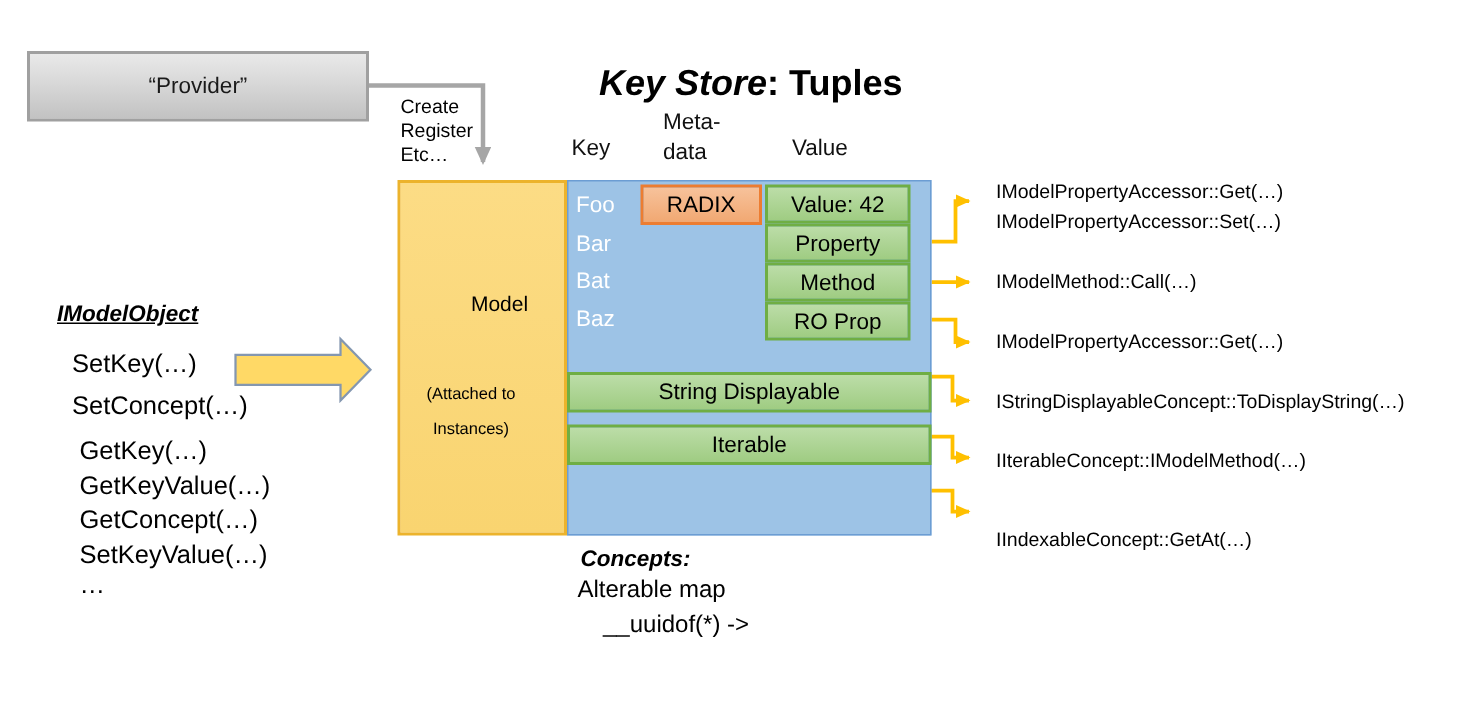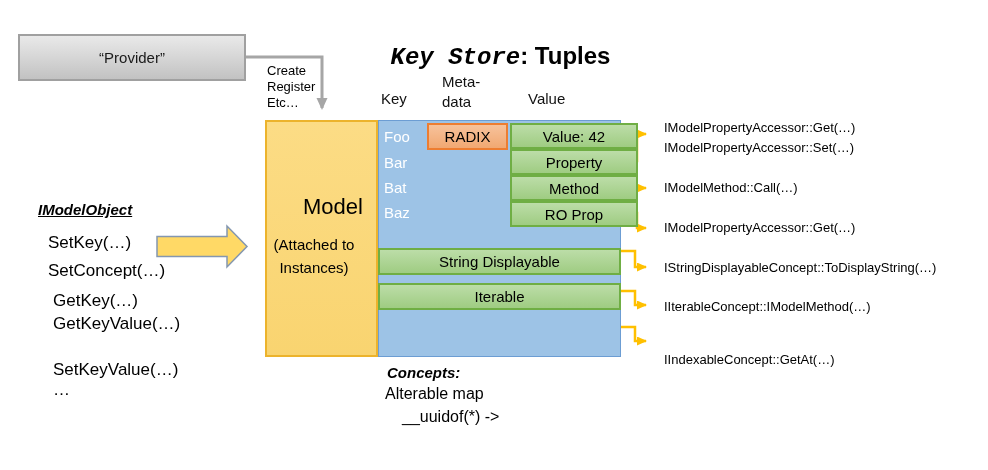--- a/index.html
+++ b/index.html
@@ -13,51 +13,51 @@
   .provider-box{
     left:18px;top:34px;width:228px;height:47px;
     background:linear-gradient(180deg,#e9e9e9 0%,#d8d8d8 45%,#c2c2c2 100%);
     border:2px solid #a0a0a0;box-sizing:border-box;
     display:flex;align-items:center;justify-content:center;
     font-size:15px;color:#1a1a1a;
   }
   .connector-note{left:267px;top:63px;font-size:13px;line-height:16px;}
   
   .title{left:378px;top:42px;width:245px;text-align:center;font-size:24px;font-weight:700;}
-  .title .it{font-style:italic;font-family:Liberation Mono, monospace;}
+  .title .it{font-style:italic;}
   .col-head{font-size:15px;color:#111;}
   .col-key{left:381px;top:90px;}
   .col-meta{left:442px;top:72px;line-height:20px;}
   .col-value{left:528px;top:90px;}
   
   .model-box{
     left:265px;top:120px;width:113px;height:237px;box-sizing:border-box;
     background:linear-gradient(180deg,#fcdc85 0%,#f9d470 100%);
     border:2px solid #ecb32c;
   }
-  .model-label{left:265px;top:194px;width:136px;text-align:center;font-size:22px;}
-  .model-note{left:265px;top:233px;width:98px;text-align:center;font-size:15px;line-height:23px;}
+  .model-label{left:265px;top:194px;width:136px;text-align:center;font-size:14px;}
+  .model-note{left:265px;top:252px;width:98px;text-align:center;font-size:11px;line-height:23px;}
   .blue-box{
     left:378px;top:120px;width:243px;height:237px;box-sizing:border-box;
     background:#9dc3e6;border:1px solid #6c9dd3;
   }
   .key-label{left:384px;width:60px;height:20px;font-size:15px;color:#ffffff;}
   .meta-cell{
     left:427px;width:81px;height:27px;box-sizing:border-box;
     background:linear-gradient(180deg,#f7c29b 0%,#f1a872 100%);
     border:2px solid #ed7d31;
     display:flex;align-items:center;justify-content:center;font-size:15px;
   }
   .green-cell{
     box-sizing:border-box;
     background:linear-gradient(180deg,#bcdda8 0%,#9fcc82 100%);
     border:2px solid #6fae44;
     display:flex;align-items:center;justify-content:center;font-size:15px;
   }
-  .val-cell{left:510px;width:128px;height:26px;}
+  .val-cell{left:510px;width:97px;height:26px;}
   .bar-cell{left:378px;width:243px;height:27px;}
   
   .left-heading{left:38px;top:201px;font-size:15px;font-weight:700;font-style:italic;text-decoration:underline;}
   .method-line{font-size:17px;}
   
   .annotation{font-size:13px;left:664px;}
   
   .footer-heading{left:387px;top:364px;font-size:15px;font-weight:700;font-style:italic;}
   .footer-line{font-size:16px;}
   svg.overlay{position:absolute;left:0;top:0;pointer-events:none;}
@@ -124,20 +124,21 @@
   <div class="abs green-cell val-cell" style="top:201px">RO Prop</div>
 
   <div class="abs green-cell bar-cell" style="top:248px">String Displayable</div>
   <div class="abs green-cell bar-cell" style="top:283px">Iterable</div>
 
   <div class="abs left-heading">IModelObject</div>
   <div class="abs method-line" style="left:48px;top:233px">SetKey(…)</div>
   <div class="abs method-line" style="left:48px;top:261px">SetConcept(…)</div>
   <div class="abs method-line" style="left:53px;top:291px">GetKey(…)</div>
   <div class="abs method-line" style="left:53px;top:314px">GetKeyValue(…)</div>
+  <div class="abs method-line" style="left:53px;top:337px">GetConcept(…)</div>
   <div class="abs method-line" style="left:53px;top:360px">SetKeyValue(…)</div>
   <div class="abs method-line" style="left:53px;top:380px">…</div>
 
   <div class="abs annotation" style="top:120px">IModelPropertyAccessor::Get(…)</div>
   <div class="abs annotation" style="top:140px">IModelPropertyAccessor::Set(…)</div>
   <div class="abs annotation" style="top:180px">IModelMethod::Call(…)</div>
   <div class="abs annotation" style="top:220px">IModelPropertyAccessor::Get(…)</div>
   <div class="abs annotation" style="top:260px">IStringDisplayableConcept::ToDisplayString(…)</div>
   <div class="abs annotation" style="top:299px">IIterableConcept::IModelMethod(…)</div>
   <div class="abs annotation" style="top:352px">IIndexableConcept::GetAt(…)</div>

